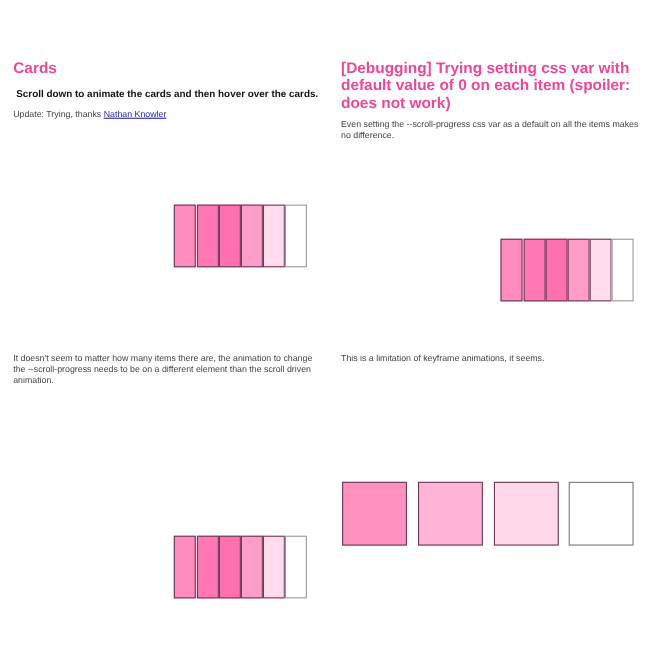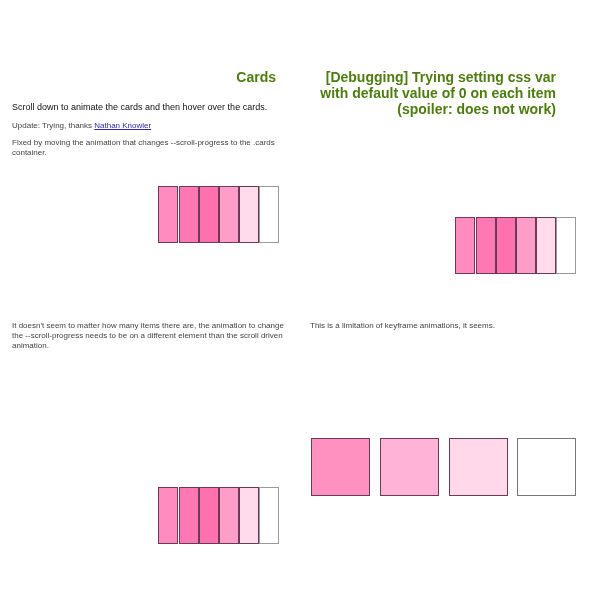--- a/index.html
+++ b/index.html
@@ -2,33 +2,33 @@
 <html><head>
 <meta charset="utf-8">
 <style>
   html, body { margin: 0; padding: 0; background: #ffffff; }
   body {
     width: 600px; height: 600px; overflow: hidden; position: relative;
     font-family: "Liberation Sans", sans-serif; color: #222;
   }
   .section { position: absolute; width: 280px; }
   .section h2 {
-    margin: 16px; font-size: 14px; line-height: 16px; font-weight: bold; color: #4d7c0f; text-align: right;
+    margin: 0; font-size: 14px; line-height: 16px; font-weight: bold; color: #ec4899;
   }
   .section h3 {
-    margin: 10px 0 0 0; font-size: 9px; font-weight: normal; color: #111; line-height: 12px;
+    margin: 10px 0 0 0; font-size: 9px; font-weight: bold; color: #111; line-height: 12px; text-align: center;
   }
   .section p {
     margin: 7px 0 0 0; font-size: 8px; line-height: 10px; color: #444;
   }
   .section p.first { margin-top: 8px; }
   .section a { color: #2a2aa8; text-decoration: underline; }
 
   #s1 { left: 12px; top: 53px; }
-  #s2 { left: 292px; top: 53px; }
+  #s2 { left: 310px; top: 53px; }
   #s3 { left: 12px; top: 313px; }
   #s4 { left: 310px; top: 313px; }
 
   .stack { position: absolute; height: 58px; }
   .stack .card {
     position: absolute; top: 0; width: 20px; height: 57px;
     box-sizing: border-box; border: 1px solid #6b3a58;
   }
   .stack .card.last { border-color: #999; }
 
@@ -39,33 +39,33 @@
   }
   .sq.last { border-color: #777; }
 </style>
 </head>
 <body>
 
 <div id="s1" class="section">
   <h2>Cards</h2>
   <h3>Scroll down to animate the cards and then hover over the cards.</h3>
   <p class="first"><span>Update: Trying, thanks </span><a href="#">Nathan Knowler</a></p>
-  <p>Fixed by moving the animation that changes --scroll-progress to the .cards container.</p>
 </div>
 <div class="stack" style="left:158px; top:186px;">
   <div class="card" style="left:0px;background:#ff8bbf"></div>
   <div class="card" style="left:21px;background:#ff78b4"></div>
   <div class="card" style="left:41px;background:#ff70ae"></div>
   <div class="card" style="left:61px;background:#ff9dc9"></div>
   <div class="card" style="left:81px;background:#ffdbeb"></div>
   <div class="card last" style="left:101px;background:#ffffff"></div>
 </div>
 
 <div id="s2" class="section">
   <h2>[Debugging] Trying setting css var with default value of 0 on each item (spoiler: does not work)</h2>
+  <p>Even setting the --scroll-progress css var as a default on all the items makes no difference.</p>
 </div>
 <div class="stack" style="left:455px; top:217px;">
   <div class="card" style="left:0px;background:#ff8bbf"></div>
   <div class="card" style="left:21px;background:#ff78b4"></div>
   <div class="card" style="left:41px;background:#ff70ae"></div>
   <div class="card" style="left:61px;background:#ff9dc9"></div>
   <div class="card" style="left:81px;background:#ffdbeb"></div>
   <div class="card last" style="left:101px;background:#ffffff"></div>
 </div>
 

